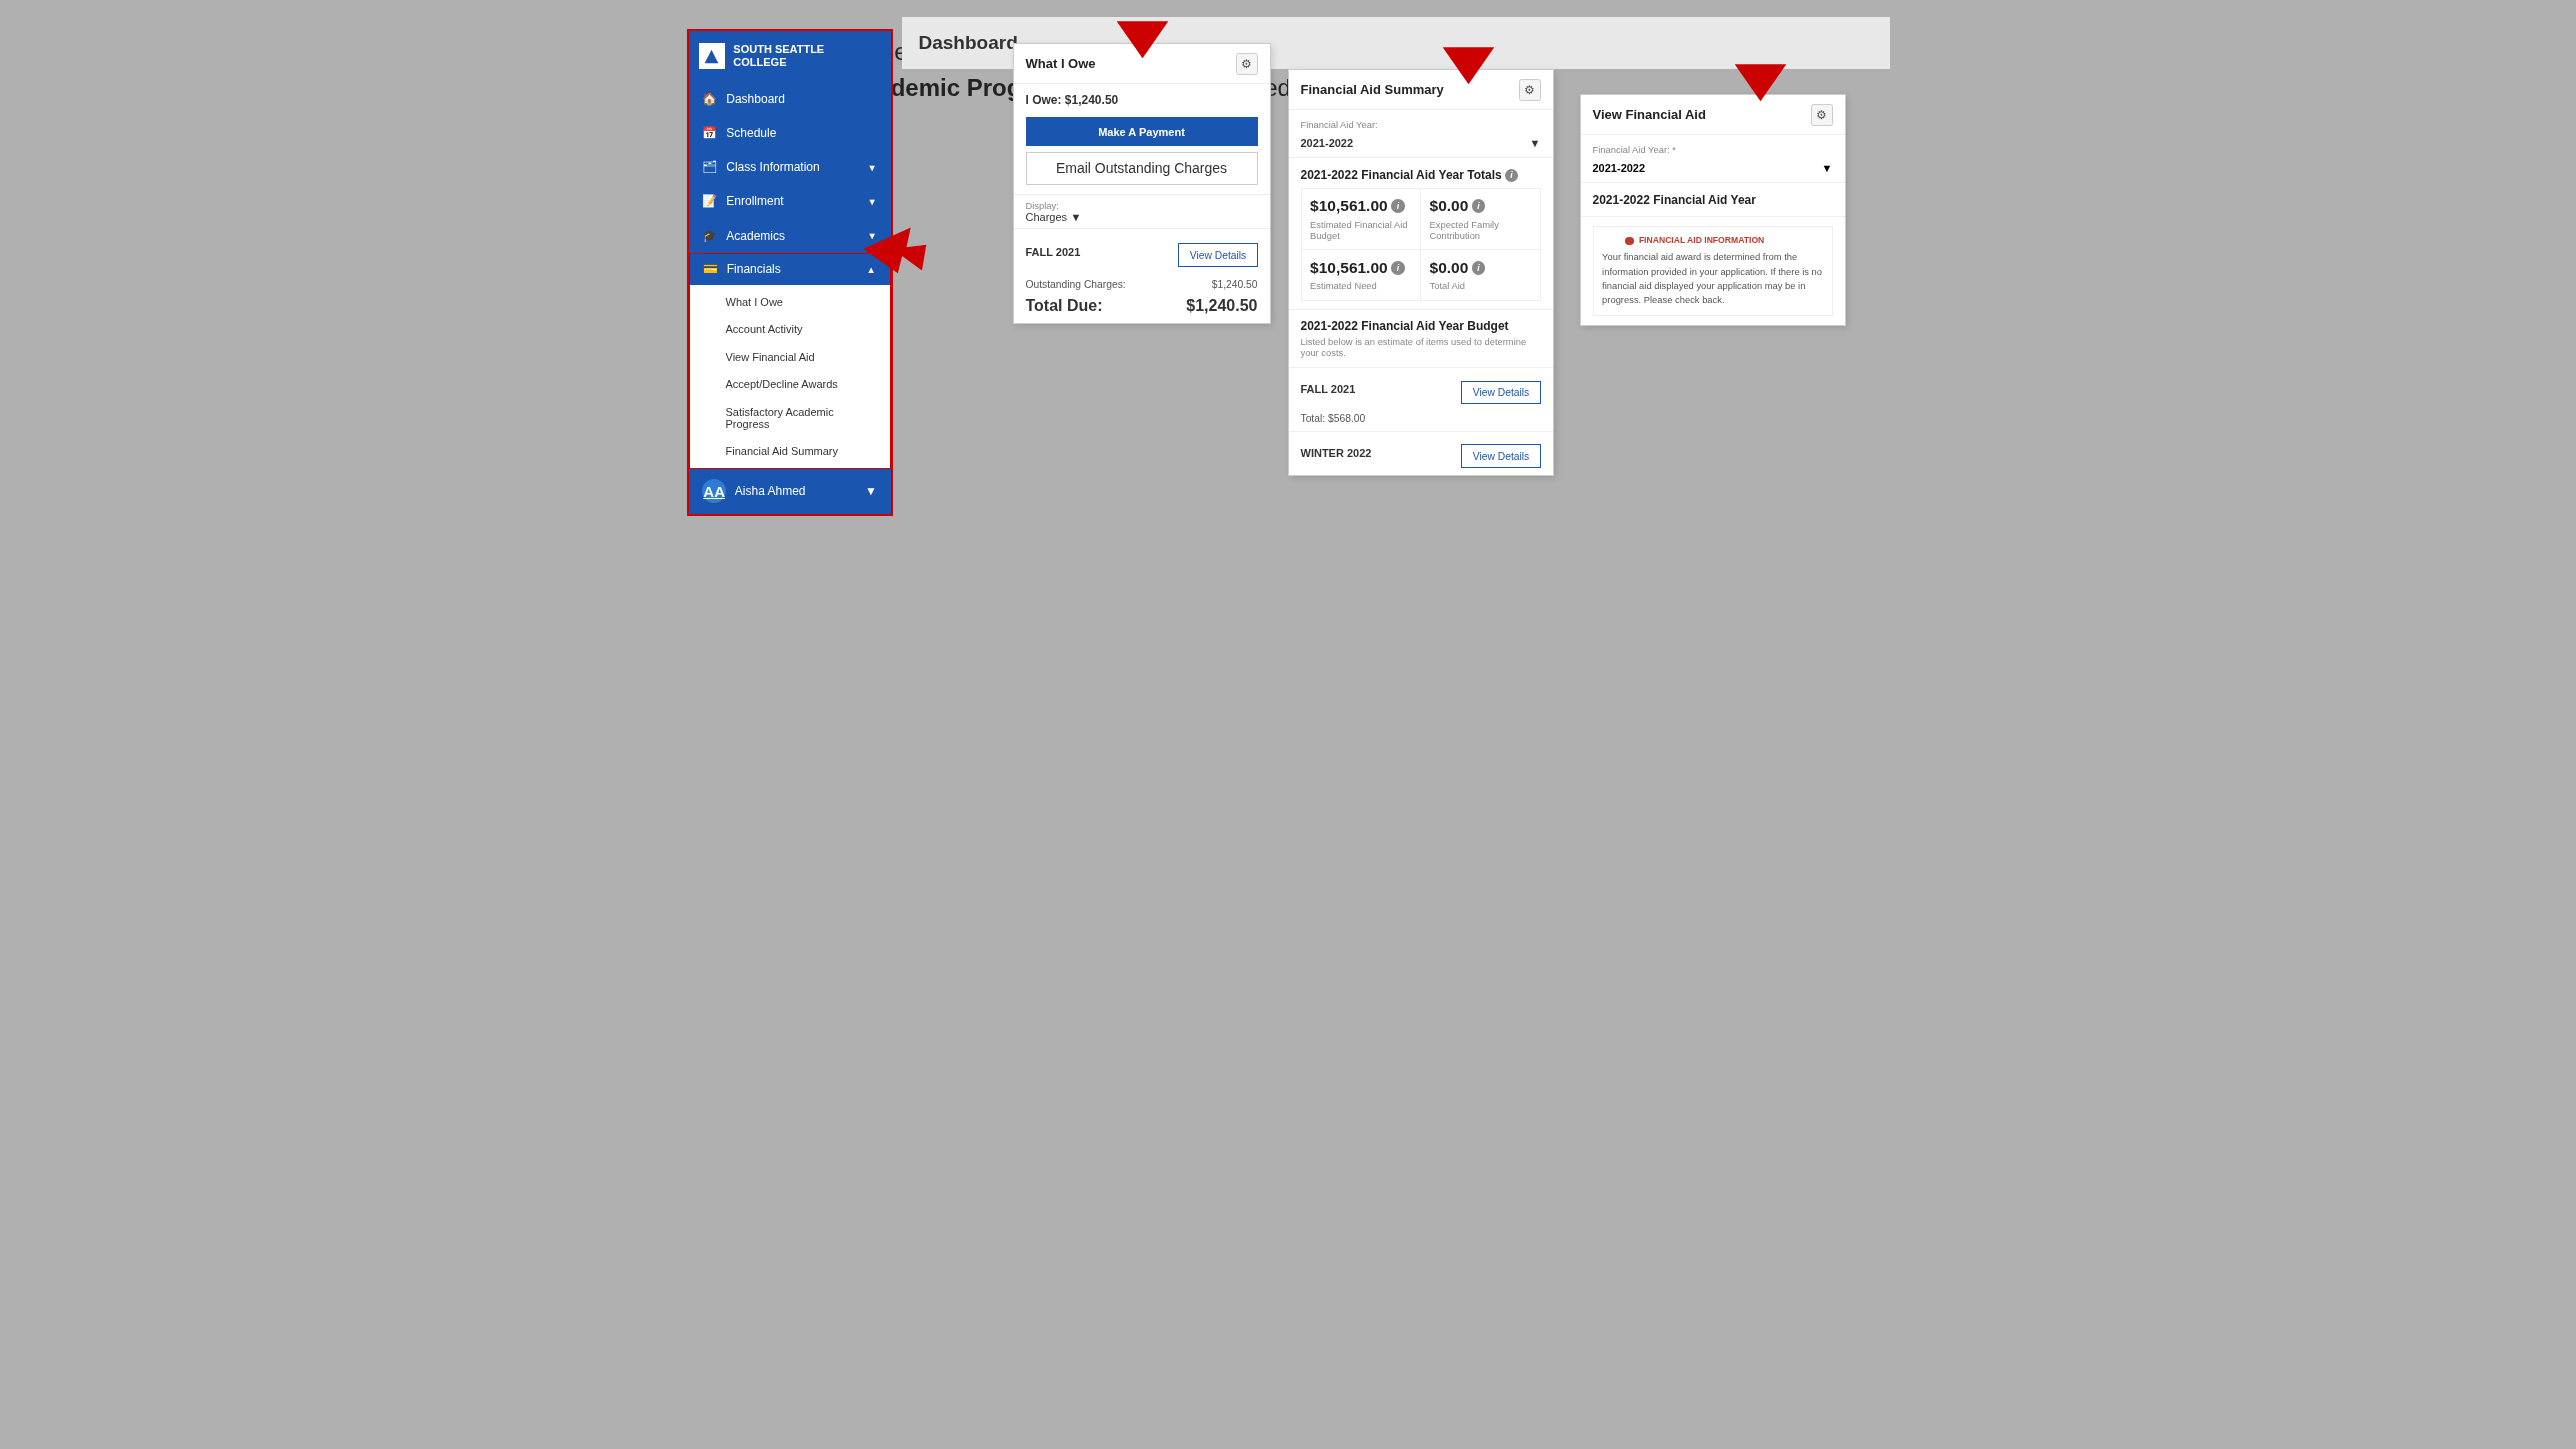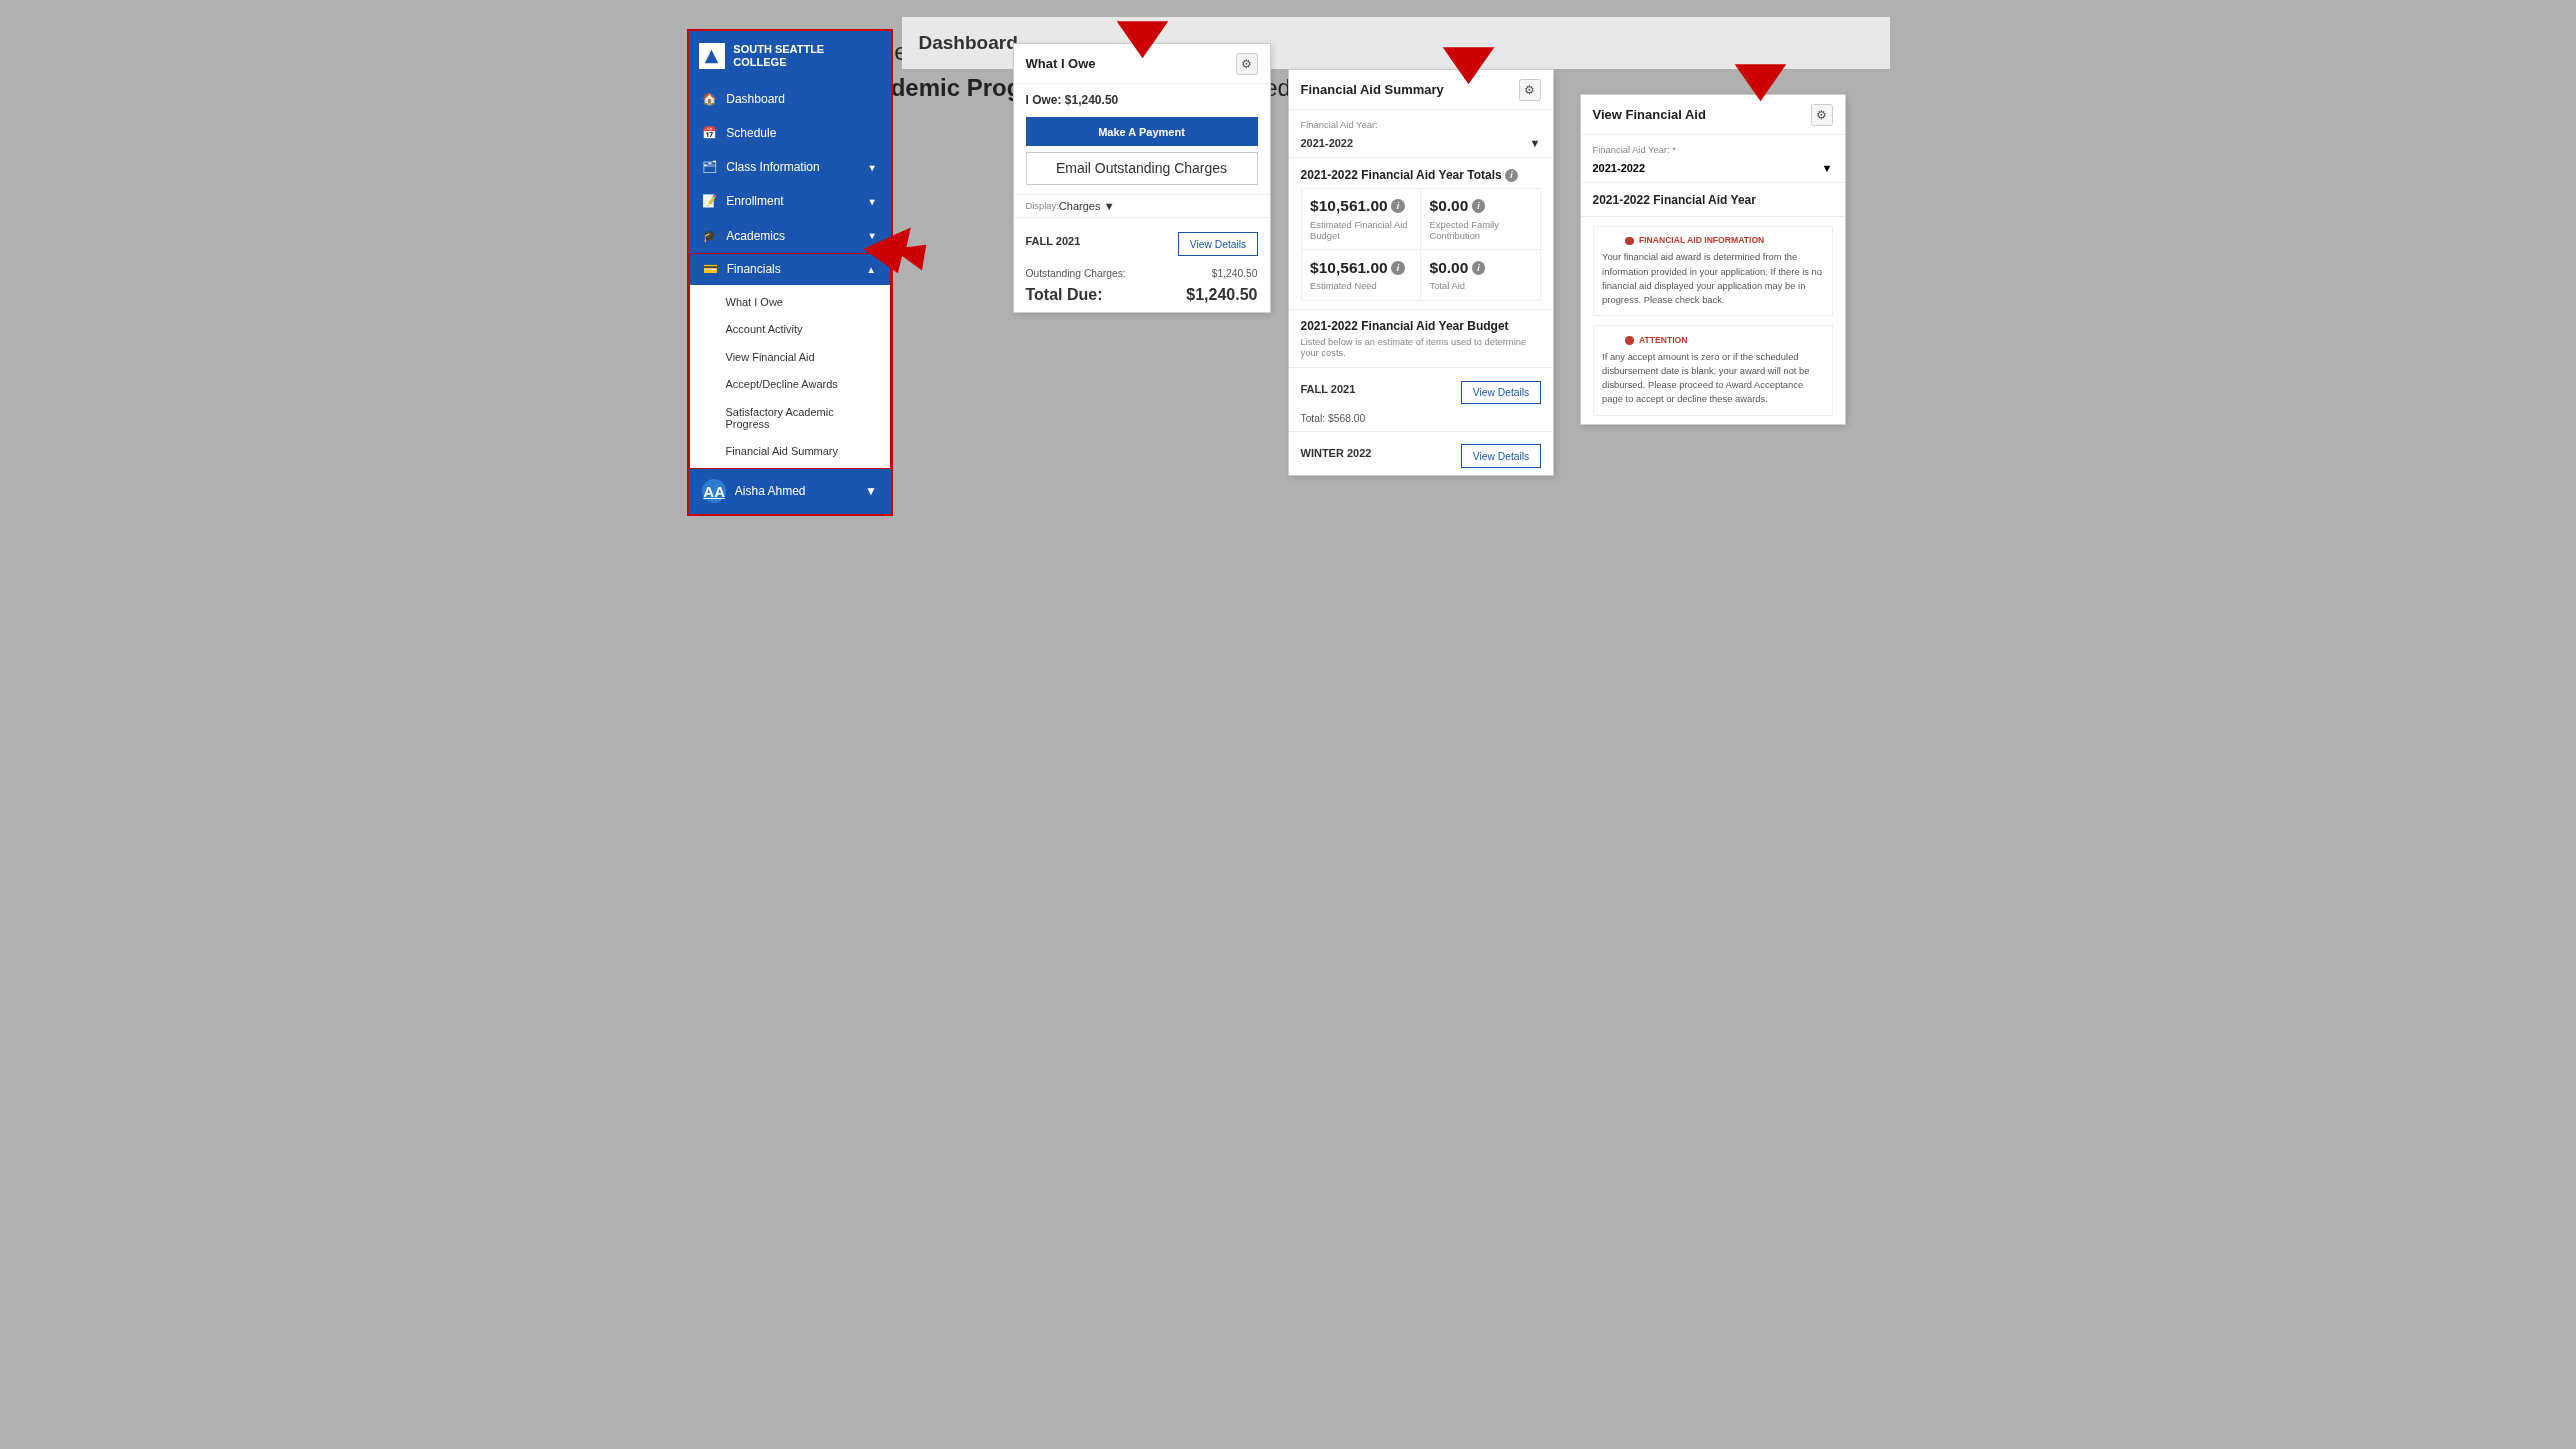--- a/index.html
+++ b/index.html
@@ -529,21 +529,21 @@
 
   <div class="card-what-i-owe">
     <div class="card-header">
       <span class="card-title">What I Owe</span>
       <button class="gear-btn">⚙</button>
     </div>
     <div class="owe-amount">I Owe: $1,240.50</div>
     <button class="btn-make-payment">Make A Payment</button>
     <button class="btn-email-charges">Email Outstanding Charges</button>
     <div class="display-row">
-      <div style="display:flex;">
+      <div style="display:flex;flex-direction:column;">
         <span class="display-label">Display:</span>
         <div class="display-select">
           <span>Charges</span>
           <span>▼</span>
         </div>
       </div>
     </div>
     <div class="fall-row">
       <span class="fall-label">FALL 2021</span>
       <button class="btn-view-details">View Details</button>
@@ -628,27 +628,20 @@
     <div class="vfa-year-title">2021-2022 Financial Aid Year</div>
 
     <div class="info-box">
       <div class="info-box-title">
         <div class="info-box-dot"></div>
         <span>FINANCIAL AID INFORMATION</span>
       </div>
       <div class="info-box-text">Your financial aid award is determined from the information provided in your application. If there is no financial aid displayed your application may be in progress. Please check back.</div>
     </div>
 
-    <div class="info-box">
-      <div class="info-box-title">
-        <div class="info-box-dot"></div>
-        <span>ATTENTION</span>
-      </div>
-      <div class="info-box-text">If any accept amount is zero or if the scheduled disbursement date is blank, your award will not be disbursed. Please proceed to Award Acceptance page to accept or decline these awards.</div>
-    </div>
   </div>
 
   <div style="position:absolute; top:0; left:421px; z-index:30; pointer-events:none;">
     <svg width="69" height="43" viewBox="0 0 80 50">
       <polygon points="40,48 10,5 70,5" fill="#cc0000"></polygon>
     </svg>
   </div>
 
   <div style="position:absolute; top:26px; left:747px; z-index:30; pointer-events:none;">
     <svg width="69" height="43" viewBox="0 0 80 50">

